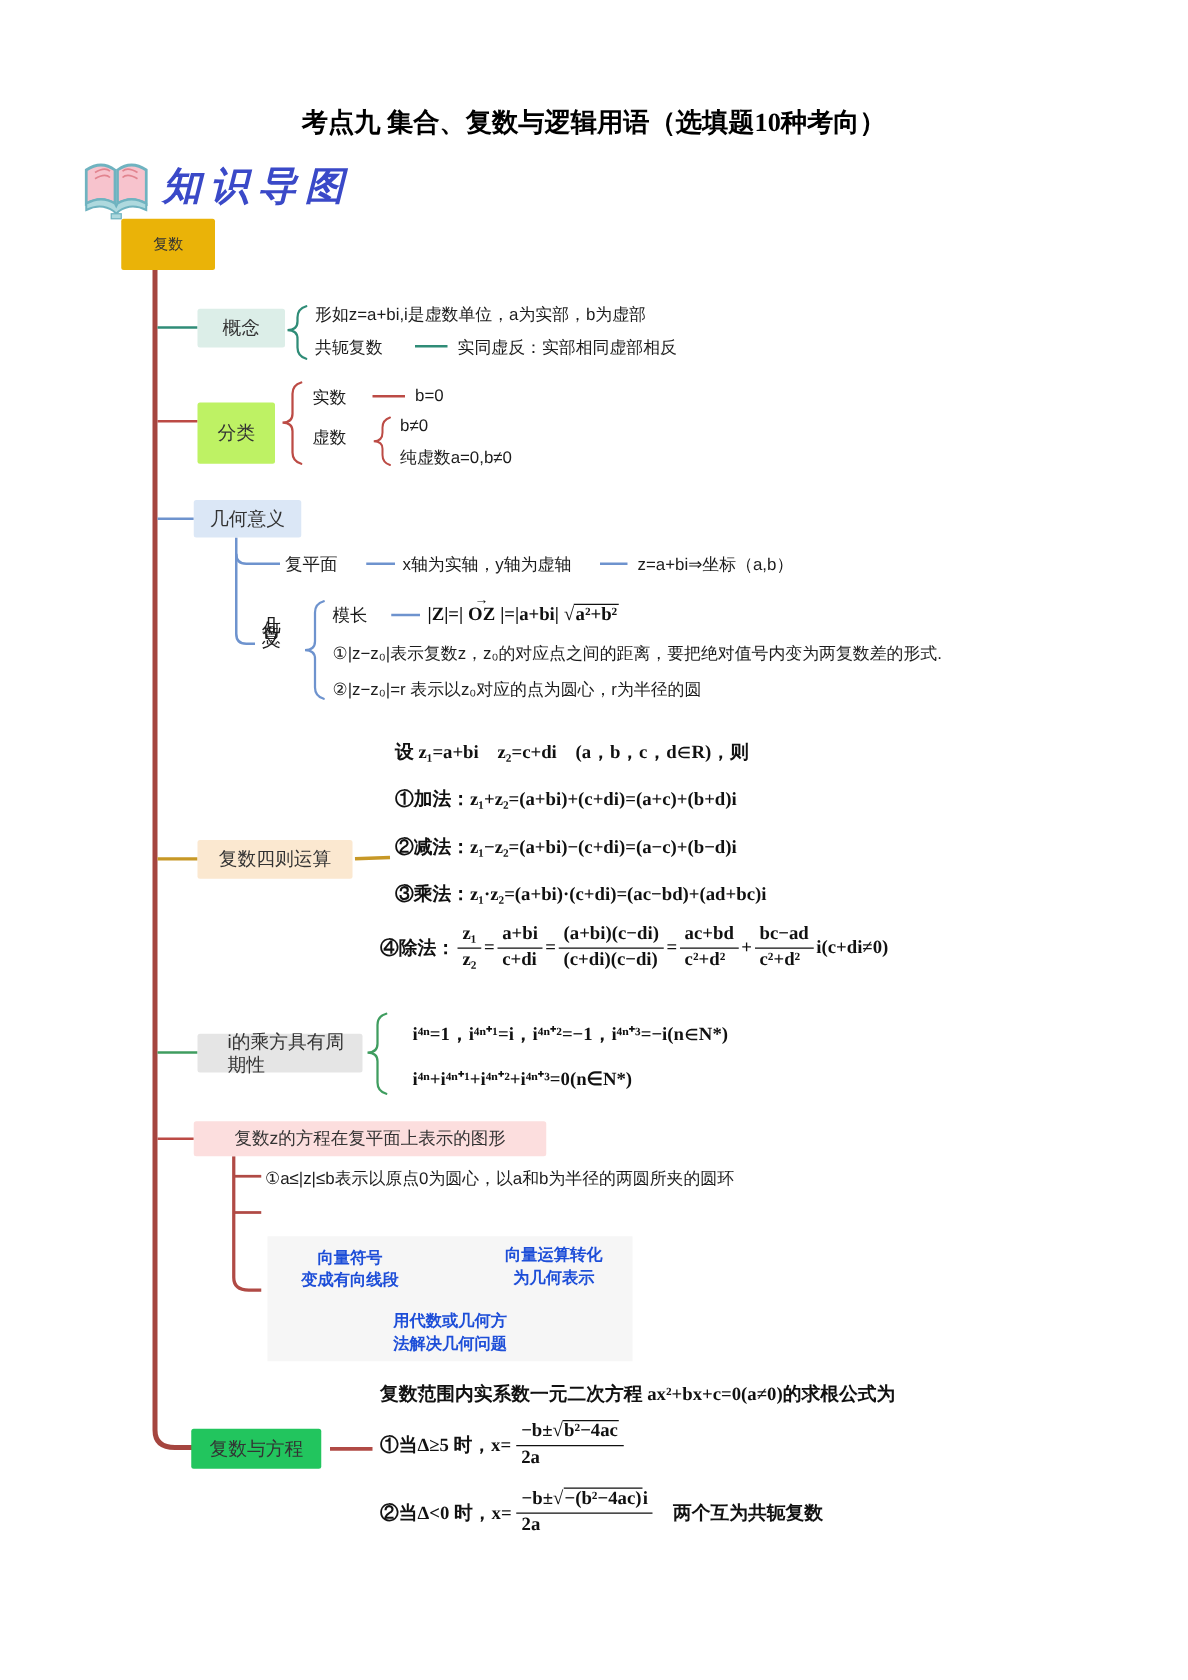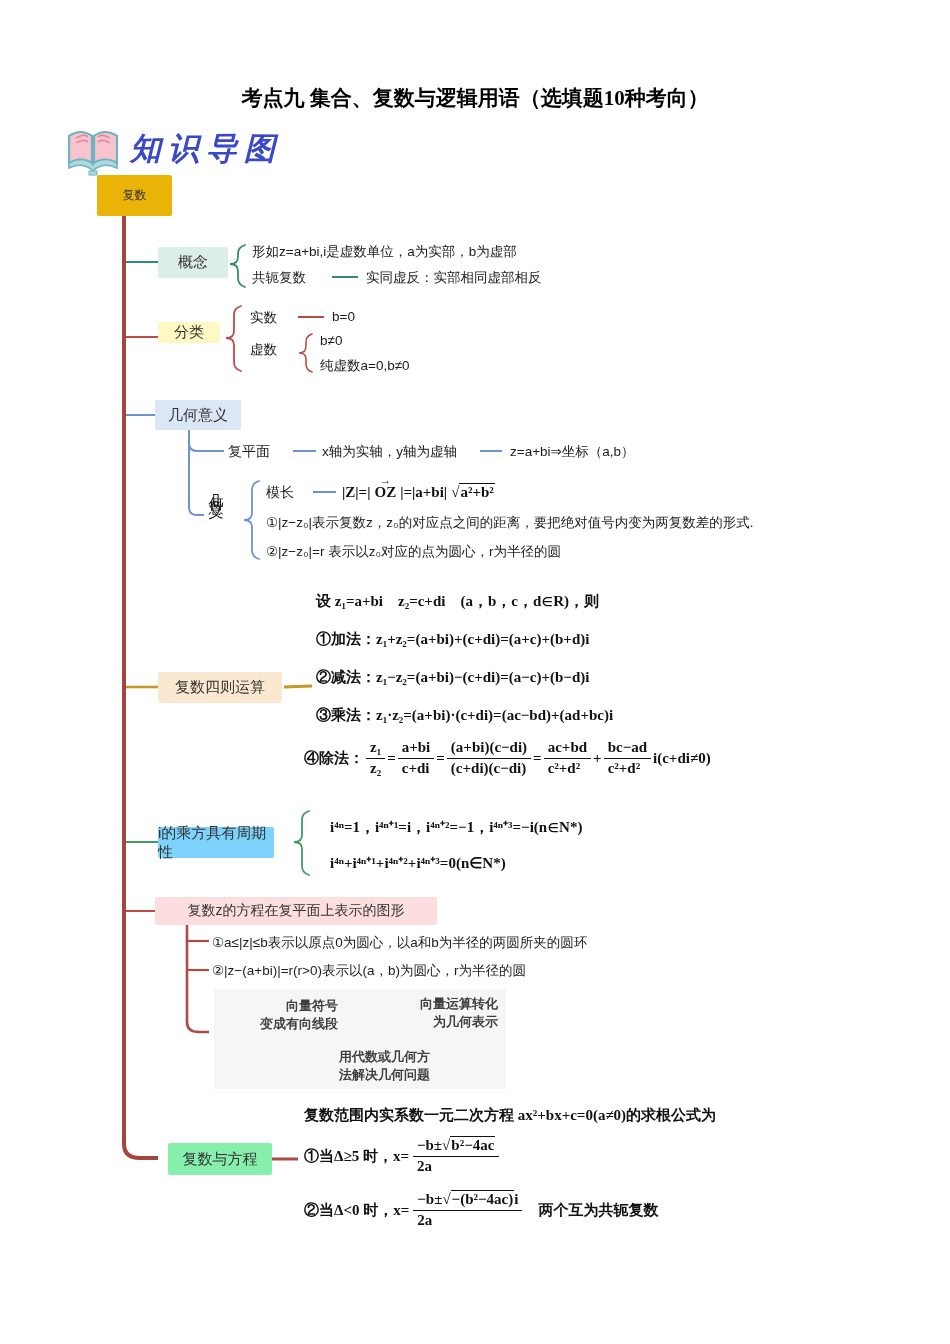--- a/index.html
+++ b/index.html
@@ -15,26 +15,26 @@
     font-family:"Liberation Serif", serif; font-weight:bold; font-size:21px; color:#000; }
 
   .kmap-head { left:130px; top:128px; font-family:"Liberation Serif", serif;
     font-weight:bold; font-style:italic; font-size:31px; color:#3a49c8; letter-spacing:7px; }
   .book { left:64px; top:126px; width:58px; height:50px; }
 
   .node { display:flex; align-items:center; justify-content:center;
     font-size:15px; color:#333; border-radius:2px; }
   .node-root   { left:97px;  top:175px; width:75px;  height:41px; background:#eab308; font-size:12px; }
   .node-concept{ left:158px; top:247px; width:70px;  height:31px; background:#dceee8; }
-  .node-class  { left:158px; top:322px; width:62px;  height:21px; background:#fef9c3; }
+  .node-class  { left:158px; top:322px; width:62px;  height:49px; background:#bef264; }
   .node-geom   { left:155px; top:400px; width:86px;  height:30px; background:#dbe7f6; }
   .node-ops    { left:158px; top:672px; width:124px; height:31px; background:#fbe8d0; }
-  .node-power  { left:158px; top:827px; width:116px; height:31px; background:#7dd3fc; }
+  .node-power  { left:158px; top:827px; width:132px; height:31px; background:#e5e5e5;padding-left:24px; }
   .node-graph  { left:155px; top:897px; width:282px; height:28px; background:#fcdede; font-size:14px; }
-  .node-eq     { left:168px; top:1143px; width:104px; height:32px; background:#86efac; }
+  .node-eq     { left:153px; top:1143px; width:104px; height:32px; background:#22c55e; }
 
   .t { font-size:13.5px; color:#1c1c1c; white-space:nowrap; }
   .mline { font-family:"Liberation Serif", serif; font-weight:bold; font-size:15px;
     color:#111; white-space:nowrap; }
   .mline .cn { font-style:normal; }
 
   .vlabel { left:206px; top:482px; writing-mode:vertical-rl; text-orientation:upright;
     font-size:15px; letter-spacing:3px; color:#1c1c1c; height:90px; }
 
   .frac { display:inline-block; vertical-align:middle; line-height:1.15; }
@@ -45,22 +45,22 @@
   .sqrt .rt { font-style:normal; }
   .sqrt .rad { border-top:1.4px solid #111; padding:0 1px; }
 
   .vec { position:relative; }
   .vec::after { content:"\2192"; position:absolute; left:50%; top:-0.85em;
     transform:translateX(-50%); font-size:0.75em; font-style:normal; }
 
   .row { display:flex; align-items:center; gap:4px; }
 
   .panel { left:214px; top:989px; width:292px; height:100px; background:#f6f6f6; }
-  .pbox { position:absolute; text-align:right; font-size:13px; font-weight:bold;
-    color:#404040; line-height:1.35; white-space:nowrap; z-index:3; }
+  .pbox { position:absolute; text-align:center; font-size:13px; font-weight:bold;
+    color:#1d4ed8; line-height:1.35; white-space:nowrap; z-index:3; }
 </style>
 </head>
 <body>
 
 <div id="page">
 
   <svg id="wires" xmlns="http://www.w3.org/2000/svg">
     <defs>
       <marker id="ah" markerWidth="7" markerHeight="7" refX="5.5" refY="3" orient="auto-start-reverse">
         <path d="M0,0 L6,3 L0,6 Z" fill="#222"></path>
@@ -181,21 +181,20 @@
         <span class="num">bc−ad</span>
         <span class="den">c²+d²</span>
       </span>
     <span>i(c+di≠0)</span>
   </div>
 
   <div class="abs mline" style="left:330px; top:816px;">i⁴ⁿ=1，i⁴ⁿ⁺¹=i，i⁴ⁿ⁺²=−1，i⁴ⁿ⁺³=−i(n∈N*)</div>
   <div class="abs mline" style="left:330px; top:852px;font-family:Liberation Serif, serif;">i⁴ⁿ+i⁴ⁿ⁺¹+i⁴ⁿ⁺²+i⁴ⁿ⁺³=0(n∈N*)</div>
 
   <div class="abs t" style="left:212px; top:934px;">①a≤|z|≤b表示以原点0为圆心，以a和b为半径的两圆所夹的圆环</div>
-  <div class="abs t" style="left:212px; top:962px;">②|z−(a+bi)|=r(r&gt;0)表示以(a，b)为圆心，r为半径的圆</div>
   <div class="abs panel"></div>
   <div class="pbox" style="left:222px; top:997px; width:116px;">
     <div>向量符号</div>
       <div>变成有向线段</div>
   </div>
   <div class="pbox" style="left:388px; top:995px; width:110px;">
     <div>向量运算转化</div>
       <div>为几何表示</div>
   </div>
   <div class="pbox" style="left:290px; top:1048px; width:140px;">

